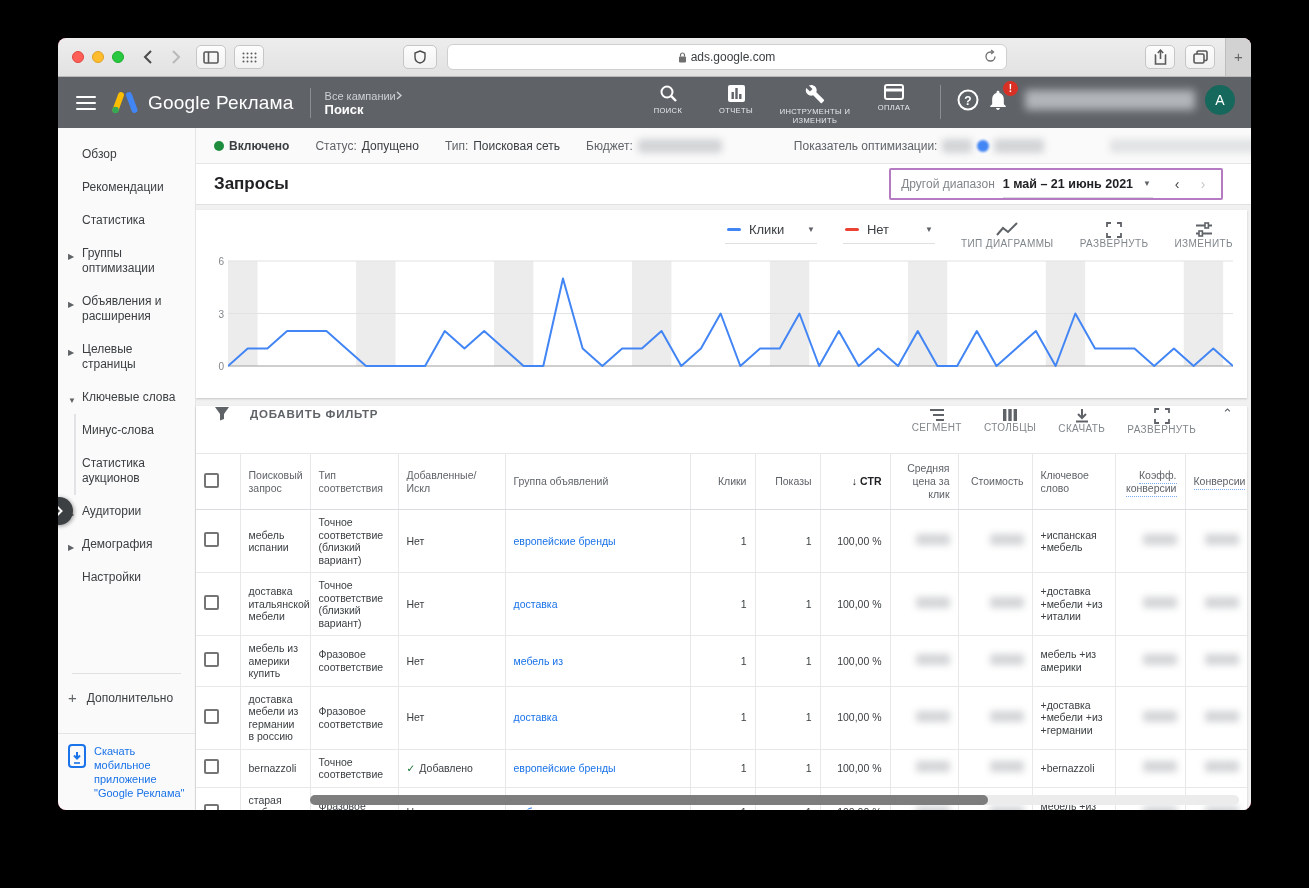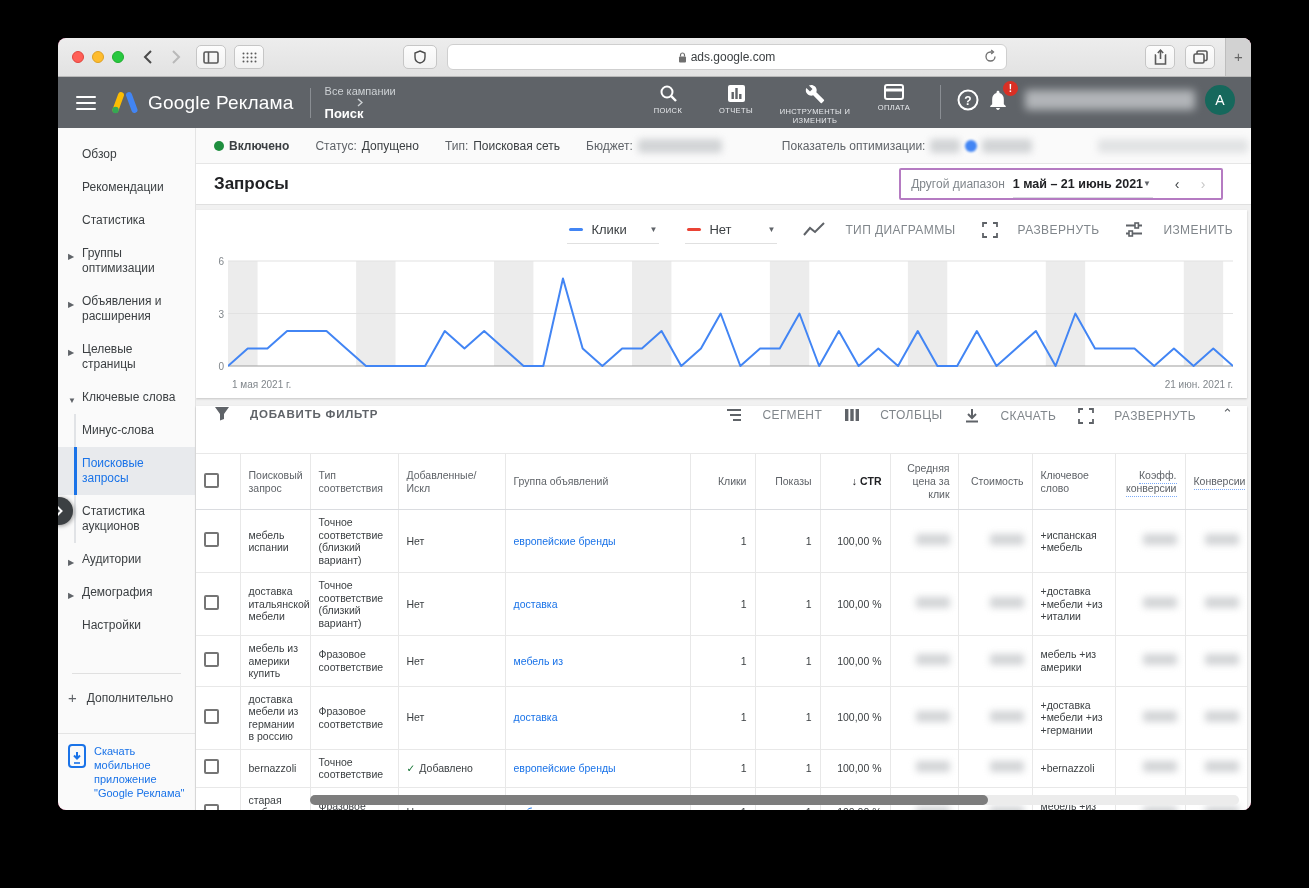--- a/index.html
+++ b/index.html
@@ -23,21 +23,21 @@
   .newtab-stub { width:26px; height:30px; background:#d2d2d2; border-left:1px solid #bdbdbd; display:flex; align-items:center; justify-content:center; color:#666; font-size:15px; margin:-0 -8px 0 0; align-self:flex-end; height:39px; }
 
   
   .ads-header { height:51px; flex:0 0 51px; background:#5f6368; display:flex; align-items:center; color:#fff; padding:0 16px 0 14px; }
   .hamburger { width:20px; height:14px; display:flex; flex-direction:column; justify-content:space-between; margin:0 16px 0 4px; cursor:pointer; }
   .hamburger span { display:block; height:2px; background:#fff; border-radius:1px; }
   .brand { display:flex; align-items:center; gap:10px; }
   .brand-text { font-size:19px; color:#fff; letter-spacing:.2px; }
   .hdr-divider { width:1px; height:30px; background:#8a8e93; margin:0 14px 0 16px; }
   .breadcrumb { display:flex; flex-direction:column; line-height:14px; }
-  .crumb-top { font-size:11px; color:#cdd1d4; display:flex; align-items:center; gap:0;flex-direction:column; }
+  .crumb-top { font-size:11px; color:#cdd1d4; display:flex; align-items:center; gap:0; }
   .crumb-cur { font-size:13px; color:#fff; font-weight:bold; }
   .hdr-right { margin-left:auto; display:flex; align-items:flex-start; gap:4px; }
   .hdr-item { display:flex; flex-direction:column; align-items:center; width:64px; padding-top:3px; cursor:pointer; }
   .hdr-item .lbl { font-size:7.5px; letter-spacing:.4px; color:#e8eaed; margin-top:3px; text-align:center; line-height:9px; }
   .hdr-div2 { width:1px; height:34px; background:#8a8e93; margin:4px 10px 0; }
   .round-ic { position:relative; width:26px; height:26px; display:flex; align-items:center; justify-content:center; margin-top:6px; cursor:pointer; }
   .badge { position:absolute; top:-6px; right:-7px; width:15px; height:15px; border-radius:50%; background:#d93025; color:#fff; font-size:10px; font-weight:bold; display:flex; align-items:center; justify-content:center; }
   .acct-blur { width:170px; height:20px; margin:9px 6px 0 10px; background:#c7cacd; border-radius:3px; filter:blur(4px); opacity:.8; }
   .avatar { width:30px; height:30px; border-radius:50%; background:#16685c; color:#fff; display:flex; align-items:center; justify-content:center; font-size:14px; margin-top:4px; }
 
@@ -64,34 +64,34 @@
   .status-group { display:flex; align-items:center; gap:5px; white-space:nowrap; }
   .status-dot { width:10px; height:10px; border-radius:50%; background:#1e8e3e; }
   .status-val { color:#3c4043; }
   .blur-pill { background:#c4c7ca; border-radius:3px; filter:blur(3.5px); opacity:.75; display:inline-block; }
   .opt-dot { width:12px; height:12px; border-radius:50%; background:#4285f4; filter:blur(1px); }
 
   .title-row { height:41px; flex:0 0 41px; background:#fff; border-bottom:1px solid #e0e0e0; display:flex; align-items:center; padding:0 18px; }
   .page-title { font-size:17px; font-weight:bold; color:#202124; }
   .date-picker { margin-left:auto; margin-right:10px; border:2px solid #b57bc2; border-radius:2px; background:#fff; display:flex; align-items:center; height:32px; padding:0 6px 0 10px; gap:8px; }
   .dr-label { font-size:12px; color:#80868b; }
-  .dr-value { font-size:12.5px; color:#202124; font-weight:bold; border-bottom:1px solid #dadce0; padding:6px 2px 6px 0; display:flex; align-items:center; }
+  .dr-value { font-size:12.5px; color:#202124; font-weight:bold; border-bottom:1px solid #dadce0; padding:6px 2px 6px 0; display:flex; align-items:center; gap:10px; }
   .dr-caret { font-size:8px; color:#5f6368; }
   .dr-nav { display:flex; align-items:center; gap:2px; margin-left:4px; }
   .dr-arrow { width:24px; height:24px; display:flex; align-items:center; justify-content:center; font-size:14px; color:#3c4043; cursor:pointer; }
   .dr-arrow.disabled { color:#c7c7c7; }
 
   .content { flex:1; min-height:0; padding:5px 4px 0 0; display:flex; flex-direction:column; }
   .card { background:#fff; box-shadow:0 1px 2px rgba(0,0,0,.18); }
   .chart-card { flex:0 0 188px; display:flex; flex-direction:column; }
   .chart-controls { height:44px; display:flex; align-items:flex-start; justify-content:flex-end; padding:10px 14px 0; gap:26px; }
   .legend-chip { display:flex; align-items:center; gap:8px; font-size:13px; color:#3c4043; border-bottom:1px solid #e0e0e0; padding:2px 2px 6px; min-width:92px; cursor:pointer; }
   .dash { width:14px; height:3px; border-radius:2px; }
   .chip-caret { margin-left:auto; font-size:8px; color:#5f6368; }
-  .icon-btn { display:flex; flex-direction:row; align-items:center; gap:20px; font-size:12px; letter-spacing:.4px; color:#80868b; cursor:pointer; padding-top:2px; }
+  .icon-btn { display:flex; flex-direction:column; align-items:center; gap:0; font-size:10px; letter-spacing:.4px; color:#80868b; cursor:pointer; padding-top:2px; }
   .chart-body { flex:1; display:flex; padding:4px 14px 0 10px; }
   .ylabels { width:22px; position:relative; font-size:10px; color:#80868b; }
   .ylabels span { position:absolute; right:4px; }
   .chart-svg-wrap { flex:1; position:relative; }
   .xlabels { display:flex; justify-content:space-between; font-size:10px; color:#80868b; padding:2px 14px 8px 36px; }
 
   .table-card { flex:1; margin-top:8px; min-height:0; display:flex; flex-direction:column; position:relative; overflow:hidden; }
   .tbl-toolbar { height:48px; flex:0 0 48px; display:flex; align-items:flex-start; padding:0 14px 0 18px; border-bottom:1px solid #e8e8e8; }
   .add-filter { display:flex; align-items:center; gap:20px; font-size:11.5px; font-weight:bold; letter-spacing:.8px; color:#5f6368; cursor:pointer; }
   .tbl-tools { margin-left:auto; display:flex; align-items:flex-start; gap:22px; }
@@ -268,21 +268,20 @@
       <nav class="sidebar">
         <div class="side-list" id="side-list">
             <div class="side-item link"><span>Обзор</span></div>
             <div class="side-item link"><span>Рекомендации</span></div>
             <div class="side-item link"><span>Статистика</span></div>
             <div class="side-item parent"><span class="arr">▶</span><span>Группы оптимизации</span></div>
             <div class="side-item parent"><span class="arr">▶</span><span>Объявления и расширения</span></div>
             <div class="side-item parent"><span class="arr">▶</span><span>Целевые страницы</span></div>
             <div class="side-item parent"><span class="arr">▼</span><span>Ключевые слова</span></div>
             <div class="side-item sub"><span>Минус-слова</span></div>
-            <div class="side-item sub selected"><span>Поисковые запросы</span></div>
             <div class="side-item sub"><span>Статистика аукционов</span></div>
             <div class="side-item parent"><span class="arr">▶</span><span>Аудитории</span></div>
             <div class="side-item parent"><span class="arr">▶</span><span>Демография</span></div>
             <div class="side-item link"><span>Настройки</span></div>
           </div>
         <div class="side-sep"></div>
         <div class="side-more">
           <span class="plus">+</span>
           <span>Дополнительно</span>
           <span class="dot"></span>
@@ -315,21 +314,21 @@
               <span class="status-val">Допущено</span>
             </span>
           <span class="status-group">
               <span>Тип:</span>
               <span class="status-val">Поисковая сеть</span>
             </span>
           <span class="status-group">
               <span>Бюджет:</span>
               <span class="blur-pill" style="width:84px;height:14px"></span>
             </span>
-          <span class="status-group" style="margin-left:34px">
+          <span class="status-group" style="margin-left:46px">
               <span>Показатель оптимизации:</span>
               <span class="blur-pill" style="width:30px;height:14px"></span>
               <span class="opt-dot"></span>
               <span class="blur-pill" style="width:50px;height:14px"></span>
             </span>
           <span class="status-group" style="margin-left:40px">
               <span class="blur-pill" style="width:150px;height:14px;opacity:.45"></span>
             </span>
         </div>
 
@@ -399,24 +398,20 @@
                     <rect x="539.2" y="3" width="39.2" height="105" fill="#ececec"></rect>
                     <rect x="676.5" y="3" width="39.2" height="105" fill="#ececec"></rect>
                     <rect x="813.7" y="3" width="39.2" height="105" fill="#ececec"></rect>
                     <rect x="951.0" y="3" width="39.2" height="105" fill="#ececec"></rect>
                     <line x1="0" y1="108" x2="1000" y2="108" stroke="#9e9e9e" stroke-width="1"></line>
                     <line x1="0" y1="55.5" x2="1000" y2="55.5" stroke="#e2e2e2" stroke-width="1"></line>
                     <line x1="0" y1="3" x2="1000" y2="3" stroke="#e2e2e2" stroke-width="1"></line>
                     <polyline points="0.0,108.0 19.6,90.5 39.2,90.5 58.8,73.0 78.4,73.0 98.0,73.0 117.6,90.5 137.3,108.0 156.9,108.0 176.5,108.0 196.1,108.0 215.7,73.0 235.3,90.5 254.9,73.0 274.5,90.5 294.1,108.0 313.7,108.0 333.3,20.5 352.9,90.5 372.5,108.0 392.2,90.5 411.8,90.5 431.4,73.0 451.0,108.0 470.6,90.5 490.2,55.5 509.8,108.0 529.4,90.5 549.0,90.5 568.6,55.5 588.2,108.0 607.8,73.0 627.5,108.0 647.1,90.5 666.7,108.0 686.3,73.0 705.9,108.0 725.5,108.0 745.1,73.0 764.7,108.0 784.3,90.5 803.9,73.0 823.5,108.0 843.1,55.5 862.7,90.5 882.4,90.5 902.0,90.5 921.6,108.0 941.2,90.5 960.8,108.0 980.4,90.5 1000.0,108.0" fill="none" stroke="#4285f4" stroke-width="2" stroke-linejoin="round" vector-effect="non-scaling-stroke"></polyline>
                   </svg>
               </div>
-            </div>
-            <div class="xlabels">
-              <span>1 мая 2021 г.</span>
-              <span>21 июн. 2021 г.</span>
             </div>
           </div>
 
           <div class="card table-card">
             <div class="tbl-toolbar">
               <div class="add-filter">
                 <svg class="mini" width="16" height="15" viewBox="0 0 16 15">
                     <path d="M1 1 H15 L10 8 V13 L6 14.5 V8 Z" fill="#5f6368"></path>
                   </svg>
                 <span>ДОБАВИТЬ ФИЛЬТР</span>

